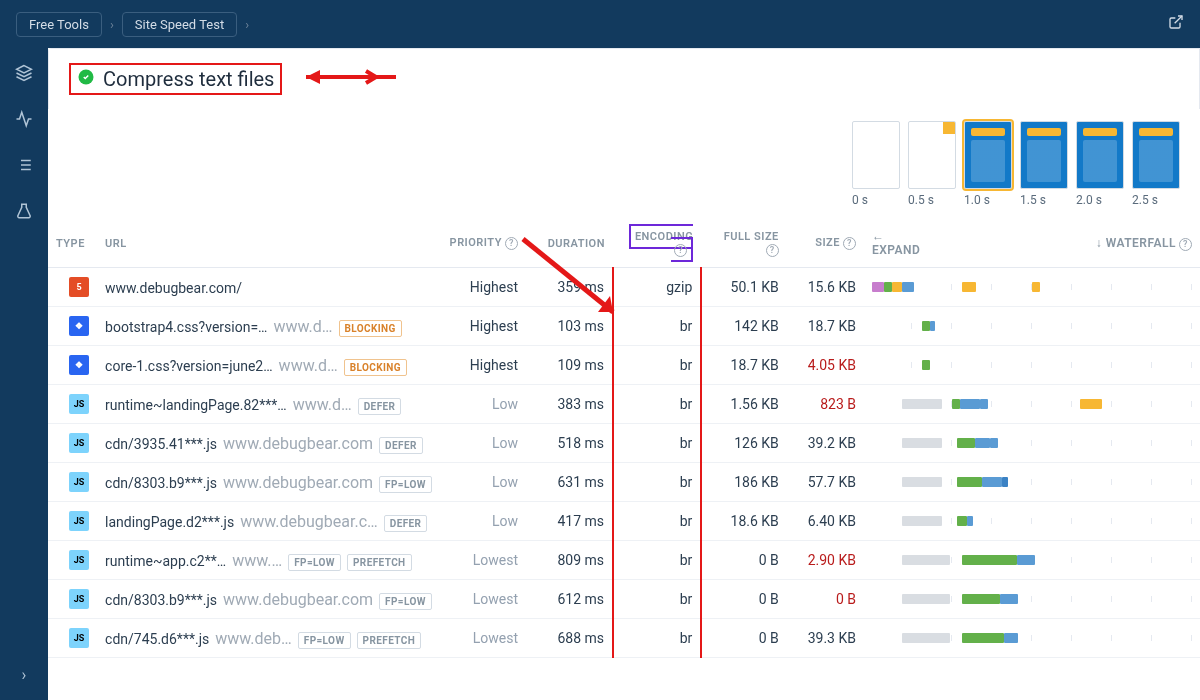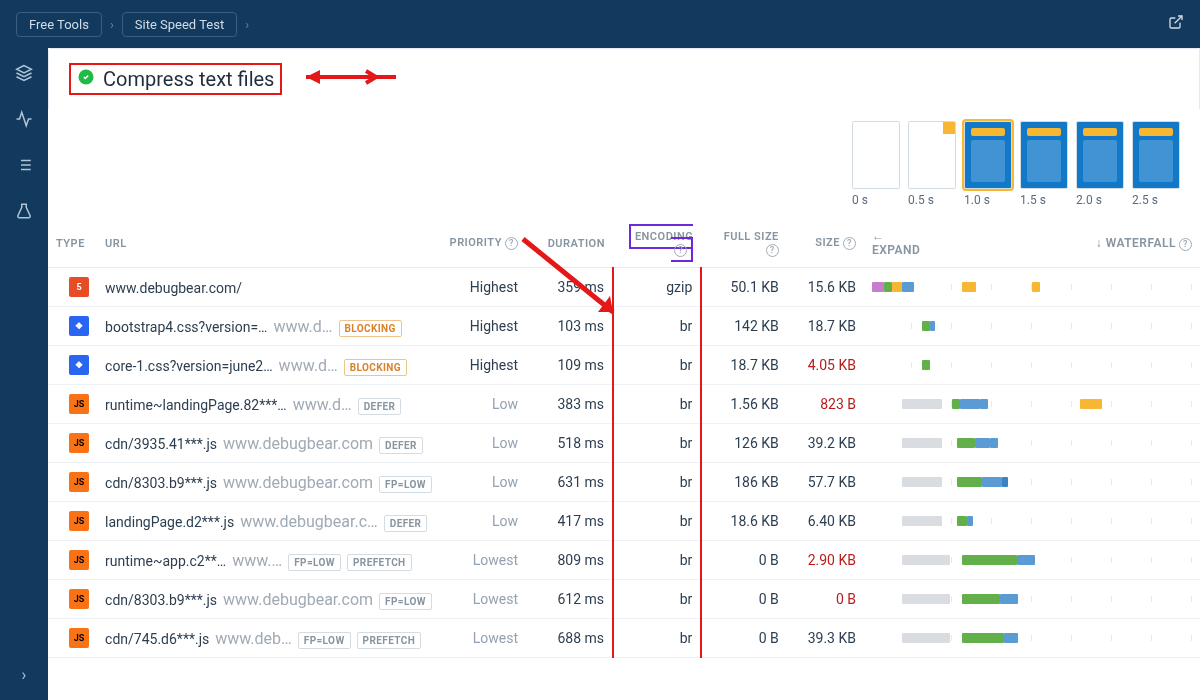--- a/index.html
+++ b/index.html
@@ -32,21 +32,21 @@
 .frame-labels{display:flex;gap:8px;justify-content:flex-end;margin:0 20px 12px}
 .frame-label{width:48px;text-align:left;font-size:12px;color:#5a6b7c}
 .tbl{width:100%;border-collapse:collapse;font-size:14px}
 .tbl th{text-align:left;font-size:11px;letter-spacing:.5px;color:#8795a1;font-weight:600;padding:10px 8px;border-bottom:1px solid #e5e9f0;text-transform:uppercase}
 .tbl th.r{text-align:right}
 .tbl td{padding:9px 8px;border-bottom:1px solid #eef1f5;color:#2c3e50;white-space:nowrap}
 .tbl td.r{text-align:right}
 .type-badge{width:20px;height:20px;display:inline-flex;align-items:center;justify-content:center;border-radius:2px;font-size:9px;font-weight:700;color:#fff}
 .type-html{background:#e44d26}
 .type-css{background:#2965f1}
-.type-js{background:#f97316;color:#000}
+.type-js{background:#7dd3fc;color:#000}
 .url-main{color:#2c3e50}
 .url-sub{color:#a0aab5;font-size:16px;margin-left:6px}
 .tag{font-size:10px;font-weight:700;letter-spacing:.4px;padding:2px 5px;border-radius:2px;margin-left:6px;color:#8795a1;border:1px solid #d3dbe3}
 .tag.blocking{color:#d9822b;border-color:#f0c38e}
 .prio-low{color:#94a1b0}
 .size-dim{color:#b91c1c}
 .help-icon{display:inline-block;width:13px;height:13px;border:1px solid #a0aab5;border-radius:50%;font-size:9px;line-height:11px;text-align:center;color:#a0aab5;margin-left:3px}
 .wf-cell{position:relative;height:14px;width:320px}
 .wf-track{position:absolute;top:4px;bottom:4px;left:0;right:0;background:repeating-linear-gradient(90deg,transparent 0 39px,#e5e9f0 39px 40px);}
 .wf-bar{position:absolute;top:2px;bottom:2px;border-radius:1px}

